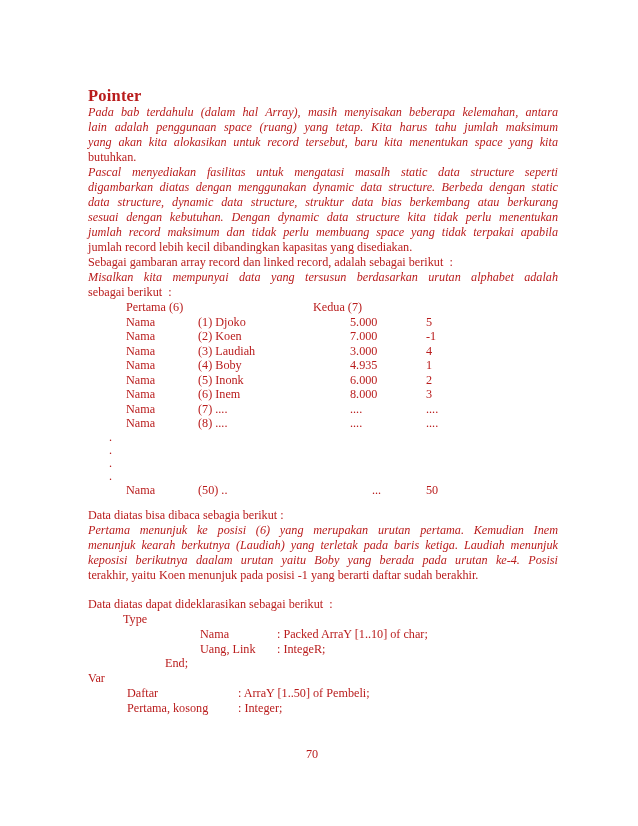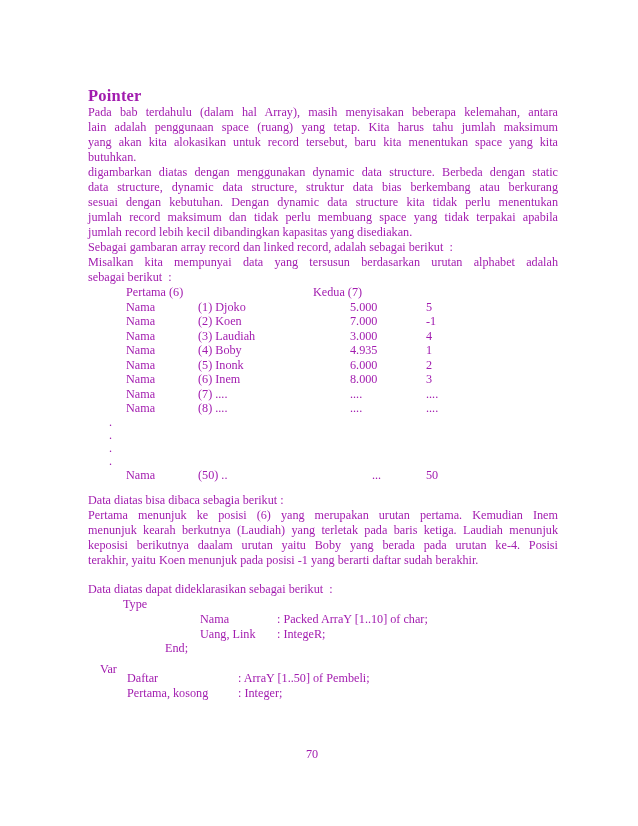--- a/index.html
+++ b/index.html
@@ -6,38 +6,38 @@
     margin: 0;
     padding: 0;
     background: #ffffff;
   }
   .page {
     position: relative;
     width: 638px;
     height: 826px;
     background: #ffffff;
     font-family: "Liberation Serif", "DejaVu Serif", serif;
-    color: #a21caf;
+    color: #b91c1c;
     overflow: hidden;
   }
   .content {
     position: absolute;
     left: 88px;
     top: 86px;
     width: 470px;
   }
   .heading {
     font-size: 16.5px;
     font-weight: bold;
     line-height: 19px;
     height: 19px;
     letter-spacing: 0.2px;
   }
   .tline { font-size: 12.2px; line-height: 15px; height: 15px; }
-  .jline { text-align: justify; text-align-last: justify; }
+  .jline { text-align: justify; text-align-last: justify; font-style: italic; }
   .lline { text-align: left; white-space: pre-wrap; }
 
   
   .trow { position: relative; font-size: 12.2px; line-height: 14.5px; height: 14.5px; }
   .trow span { position: absolute; white-space: pre; }
   .c-h1   { left: 38px; }
   .c-h2   { left: 225px; }
   .c-label{ left: 38px; }
   .c-item { left: 110px; }
   .c-value{ left: 262px; }
@@ -46,21 +46,21 @@
 
   .dotline { font-size: 12.2px; line-height: 13px; height: 13px; padding-left: 21px; }
 
   
   .gap-a { height: 11px; }
   .gap-b { height: 14px; }
 
   
   .crow { position: relative; font-size: 12.2px; line-height: 14.8px; height: 14.8px; }
   .crow span { position: absolute; white-space: pre; text-align: center; }
-  .ind-0 { left: 12px; margin-top: 6px; }
+  .ind-0 { left: 0; }
   .ind-1 { left: 35px; }
   .ind-2 { left: 77px; }
   .ind-3 { left: 112px; }
   .ind-4 { left: 39px; }
   .tab-1 { left: 117px; }
   .tab-2 { left: 189px; }
   .tab-3 { left: 150px; }
 
   .page-number {
     position: absolute;
@@ -77,20 +77,21 @@
 <div class="page">
   <div class="content">
 
     <div class="heading">Pointer</div>
 
     <div>
       <div class="tline jline">Pada bab terdahulu (dalam hal Array), masih menyisakan beberapa kelemahan, antara</div>
       <div class="tline jline">lain adalah penggunaan space (ruang) yang tetap. Kita harus tahu jumlah maksimum</div>
       <div class="tline jline">yang akan kita alokasikan untuk record tersebut, baru kita menentukan space yang kita</div>
       <div class="tline lline">butuhkan.</div>
+      <div class="tline jline">Pascal menyediakan fasilitas untuk mengatasi masalh static data structure seperti</div>
       <div class="tline jline">digambarkan diatas dengan menggunakan dynamic data structure. Berbeda dengan static</div>
       <div class="tline jline">data structure, dynamic data structure, struktur data bias berkembang atau berkurang</div>
       <div class="tline jline">sesuai dengan kebutuhan. Dengan dynamic data structure kita tidak perlu menentukan</div>
       <div class="tline jline">jumlah record maksimum dan tidak perlu membuang space yang tidak terpakai apabila</div>
       <div class="tline lline">jumlah record lebih kecil dibandingkan kapasitas yang disediakan.</div>
       <div class="tline lline">Sebagai gambaran array record dan linked record, adalah sebagai berikut  :</div>
       <div class="tline jline">Misalkan kita mempunyai data yang tersusun berdasarkan urutan alphabet adalah</div>
       <div class="tline lline">sebagai berikut  :</div>
     </div>
 

